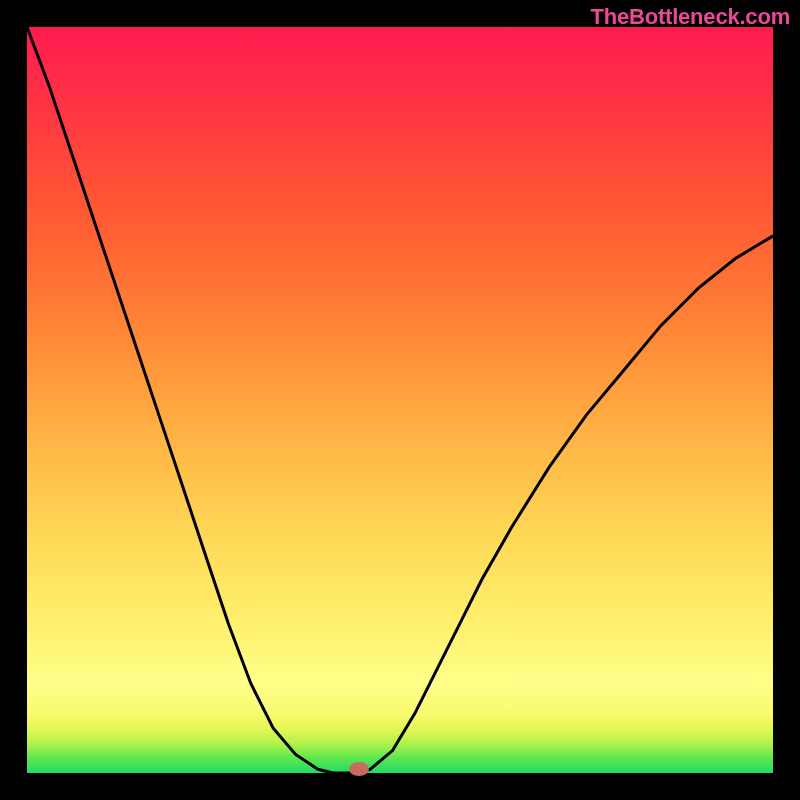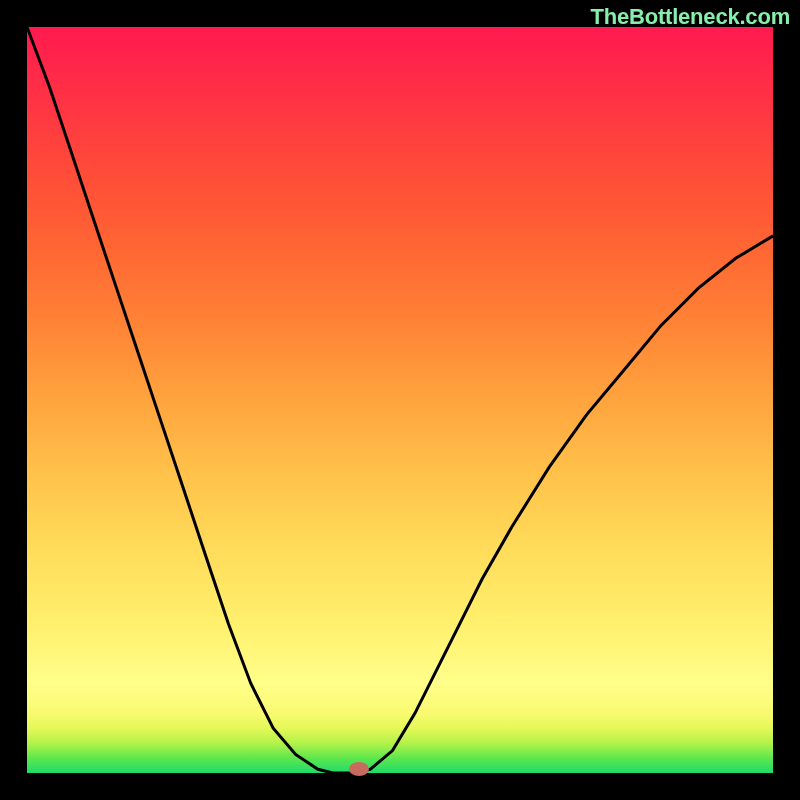--- a/index.html
+++ b/index.html
@@ -39,21 +39,21 @@
       #ff1a4f 100%
     );
   }
   .watermark {
     position: absolute;
     top: 4px;
     right: 10px;
     font-family: Arial, Helvetica, sans-serif;
     font-size: 22px;
     font-weight: 600;
-    color: #86efac;
+    color: #ec4899;
     letter-spacing: -0.2px;
   }
   .curve-svg {
     position: absolute;
     left: 27px;
     top: 27px;
     width: 746px;
     height: 746px;
     overflow: visible;
   }

